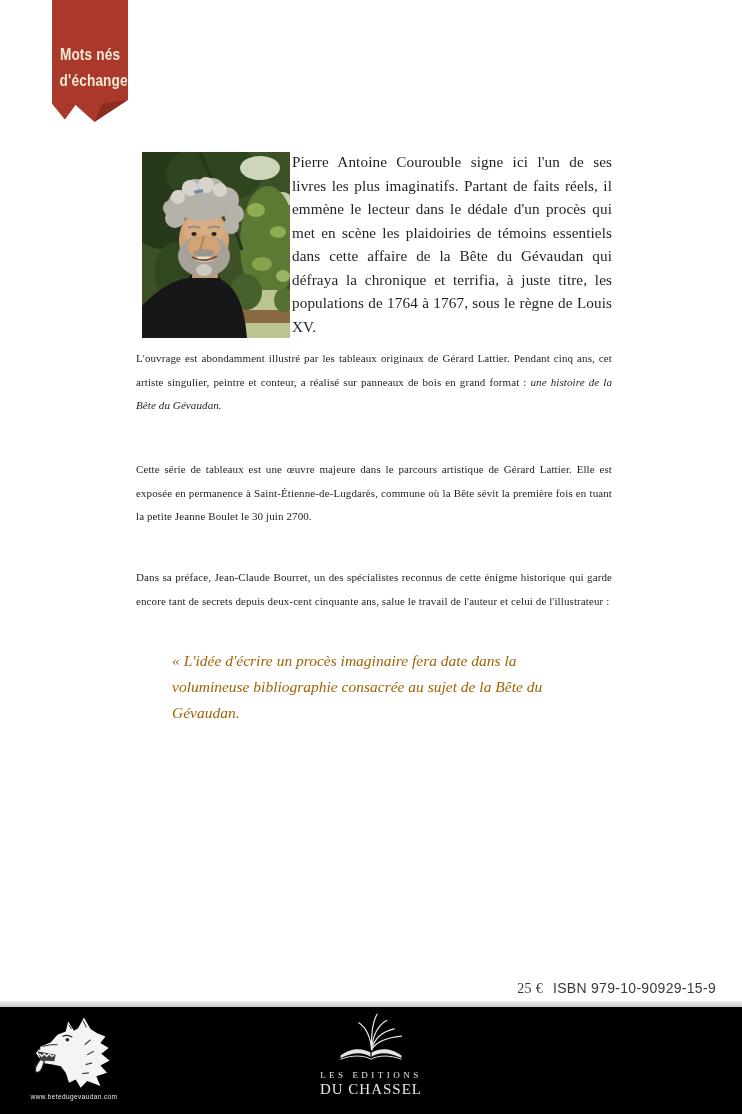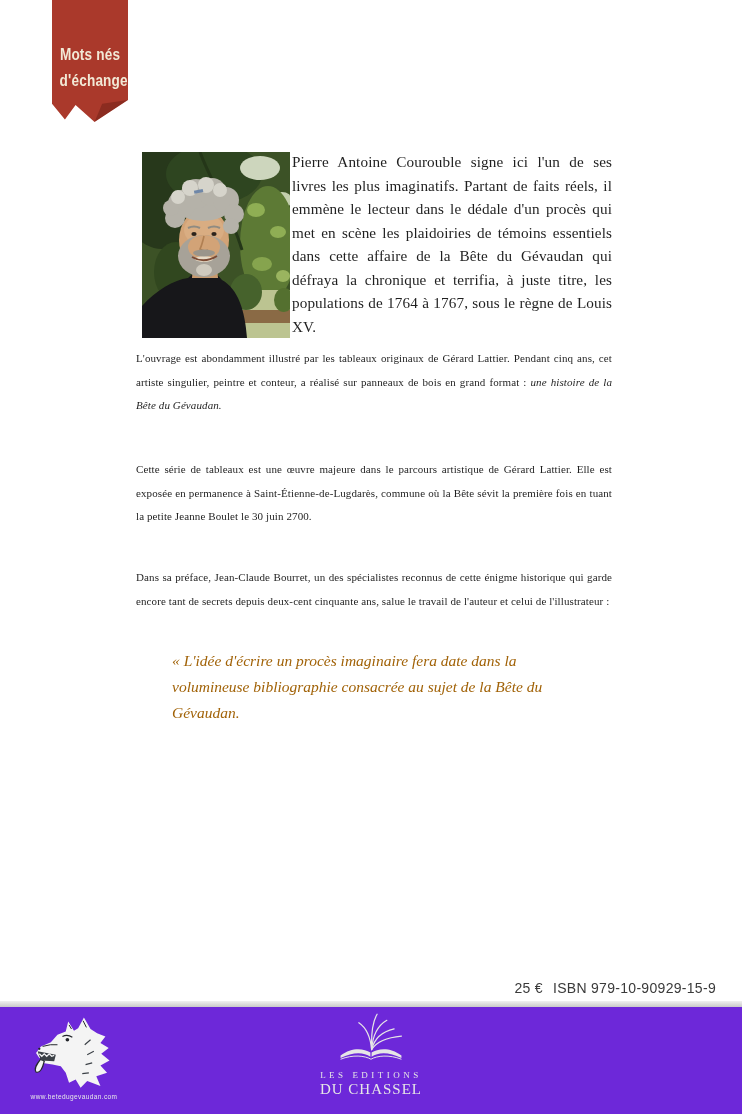--- a/index.html
+++ b/index.html
@@ -45,27 +45,27 @@
            color:#a16207; font-size:15.5px; line-height:26px; font-style:italic;
            text-align:left; }
   .quote p + p { margin-top:14px; }
 
   
   .priceline {
     position:absolute; top:980px; right:26px;
     font-family:"Liberation Sans", sans-serif;
     font-size:14px; color:#3a3a3a; letter-spacing:.3px;
   }
-  .priceline .price { margin-right:10px; }
+  .priceline .price { margin-right:10px;font-family:Liberation Serif, serif; }
 
   
   .edge-line { position:absolute; left:0; top:1001px; width:742px; height:6px;
                background:linear-gradient(#f0f0f0,#c9c9c9); }
   .footer-bar { position:absolute; left:0; top:1007px; width:742px; height:107px;
-                background:#6d28d9; }
+                background:#000000; }
   .wolf-block { position:absolute; left:28px; top:8px; width:92px; text-align:center; }
   .wolf-block svg { display:block; margin:0 auto; }
   .wolf-url { margin-top:2px; color:#e9e9e9; font-family:"Liberation Sans", sans-serif;
               font-size:6.5px; letter-spacing:.4px; }
   .publisher-block { position:absolute; left:50%; top:6px; transform:translateX(-50%);
                      width:160px; text-align:center; color:#e6e6e6; }
   .publisher-block svg { display:block; margin:0 auto; }
   .pub-line1 { font-family:"Liberation Serif", serif; font-size:9px; letter-spacing:3.5px;
                margin-top:1px; white-space:nowrap; }
   .pub-line2 { font-family:"Liberation Serif", serif; font-size:15px; letter-spacing:1px;

